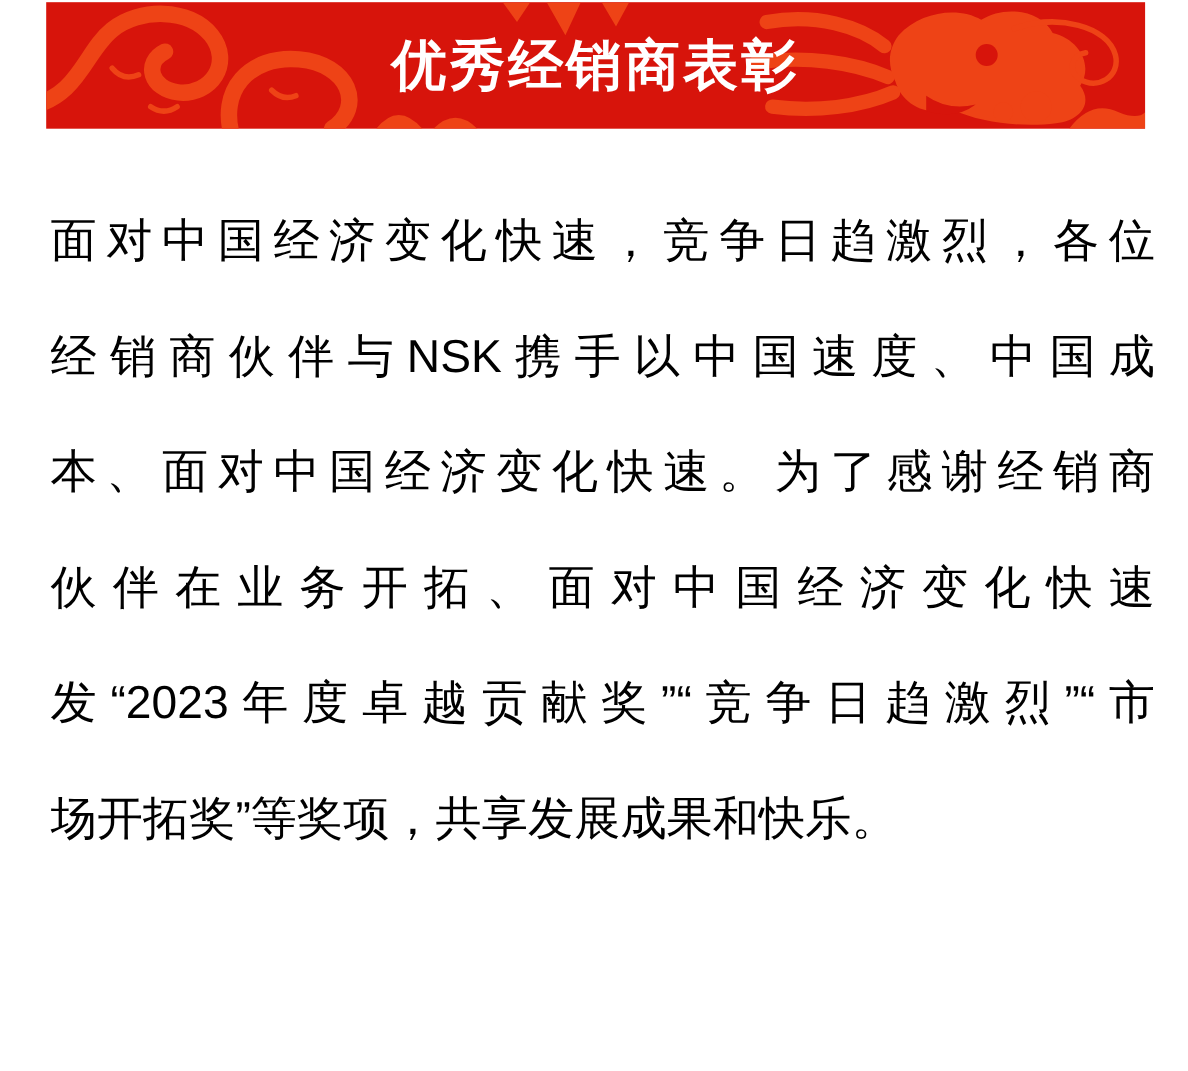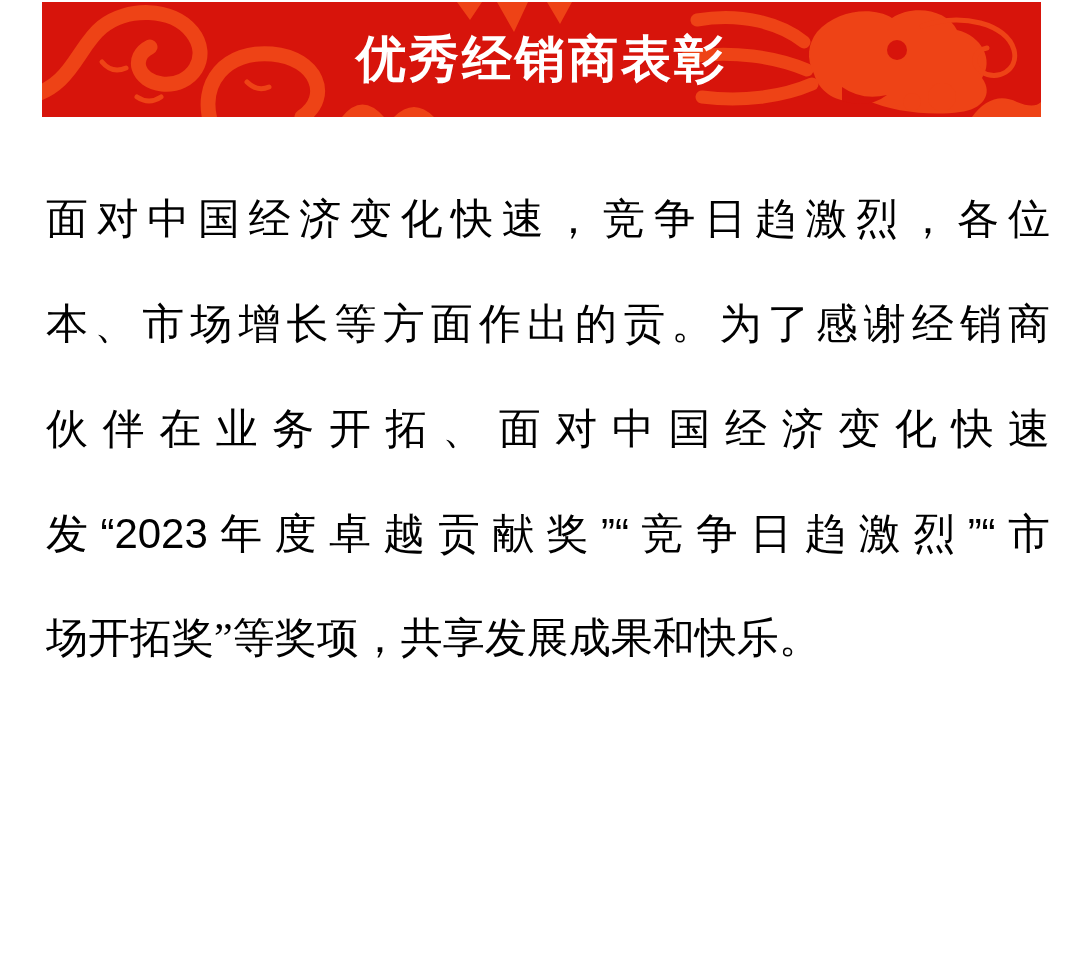--- a/index.html
+++ b/index.html
@@ -41,21 +41,20 @@
   }
   .article .line{
     text-align:justify;
     text-align-last:justify;
     white-space:nowrap;
     overflow:hidden;
     height:105px;
   }
   .article .line.last{
     text-align-last:left;
-    font-family:Liberation Serif, serif;
   }
 </style>
 </head>
 <body>
 
 <div class="page">
 
   <div class="banner">
     <svg viewBox="0 0 999 115" preserveAspectRatio="none" aria-hidden="true">
 
@@ -82,19 +81,20 @@
       <path class="pat-stroke" stroke-width="5" d="M 880 24 C 920 10 965 22 972 48 C 977 68 955 80 940 70 C 928 62 932 48 945 46"></path>
       <circle class="pat" cx="900" cy="95" r="14"></circle>
       <circle class="pat" cx="870" cy="100" r="9"></circle>
       <path class="pat" d="M 930 115 Q 950 88 975 100 Q 992 107 999 100 L 999 115 Z"></path>
     </svg>
     <h1 class="banner-title">优秀经销商表彰</h1>
   </div>
 
   <div class="article">
     <div class="line">面对中国经济变化快速，竞争日趋激烈，各位</div>
-    <div class="line">本、市场增长等方面作出的贡。为了感谢经销商</div>
+    <div class="line">经销商伙伴与NSK携手以中国速度、中国成</div>
+    <div class="line">本、面对中国经济变化快速。为了感谢经销商</div>
     <div class="line">伙伴在业务开拓、面对中国经济变化快速</div>
     <div class="line">发“2023年度卓越贡献奖”“竞争日趋激烈”“市</div>
     <div class="line last">场开拓奖”等奖项，共享发展成果和快乐。</div>
   </div>
 
 </div>
 
 </body></html>

